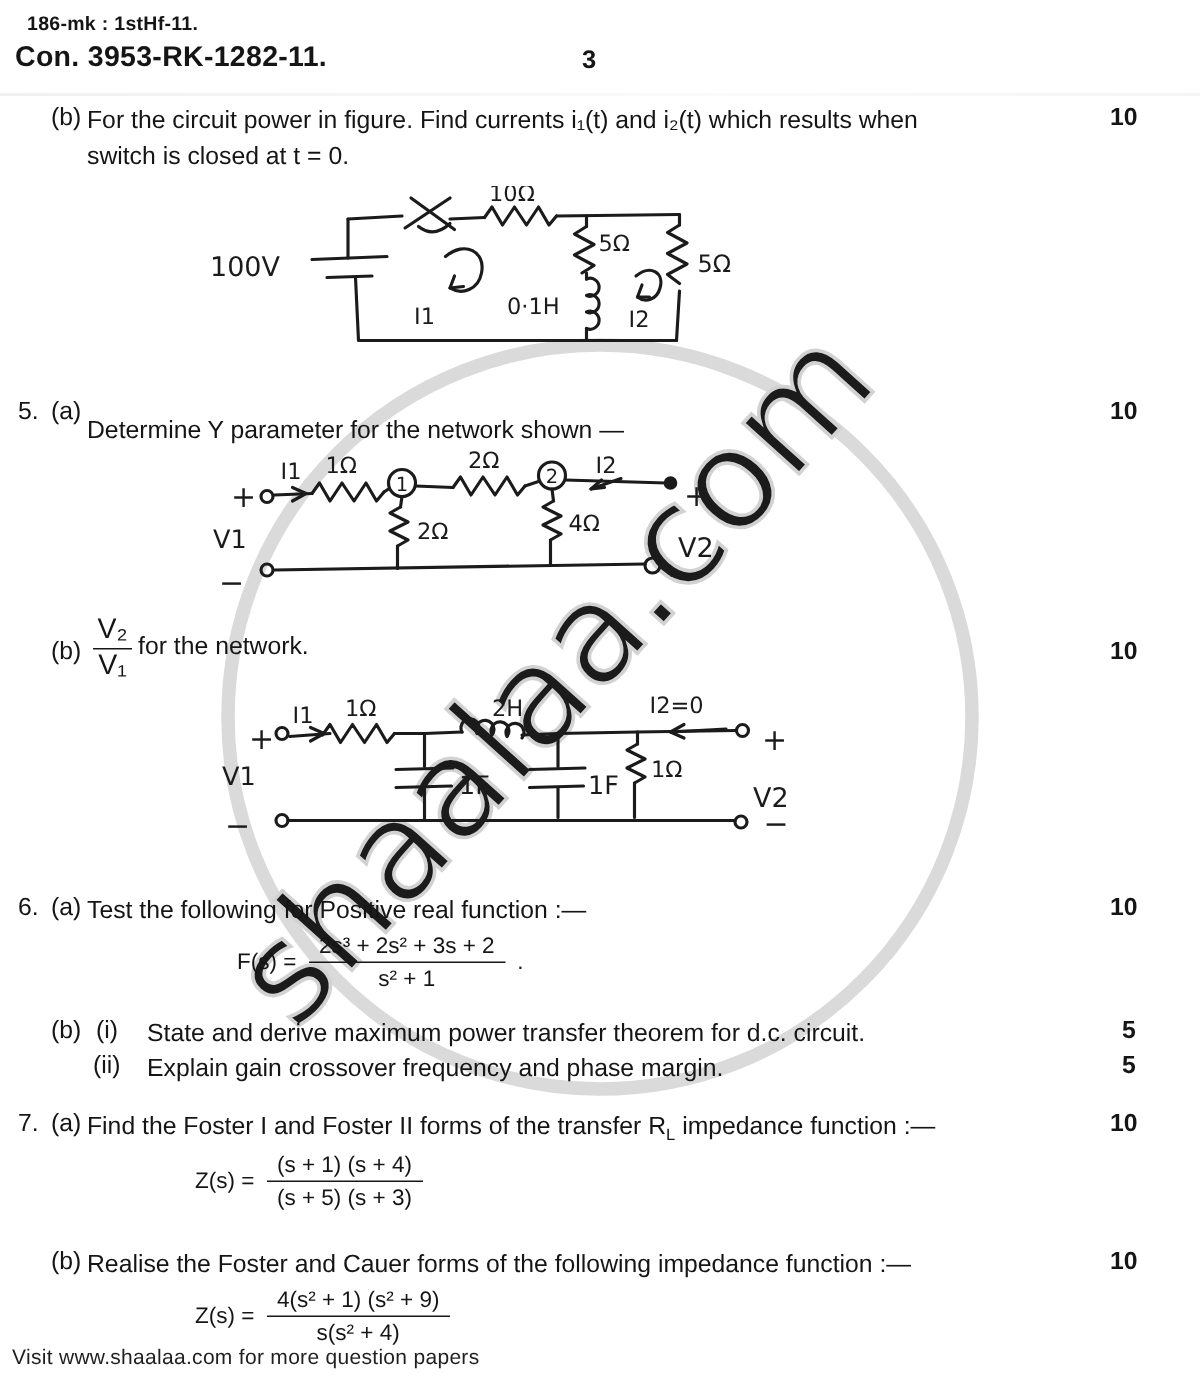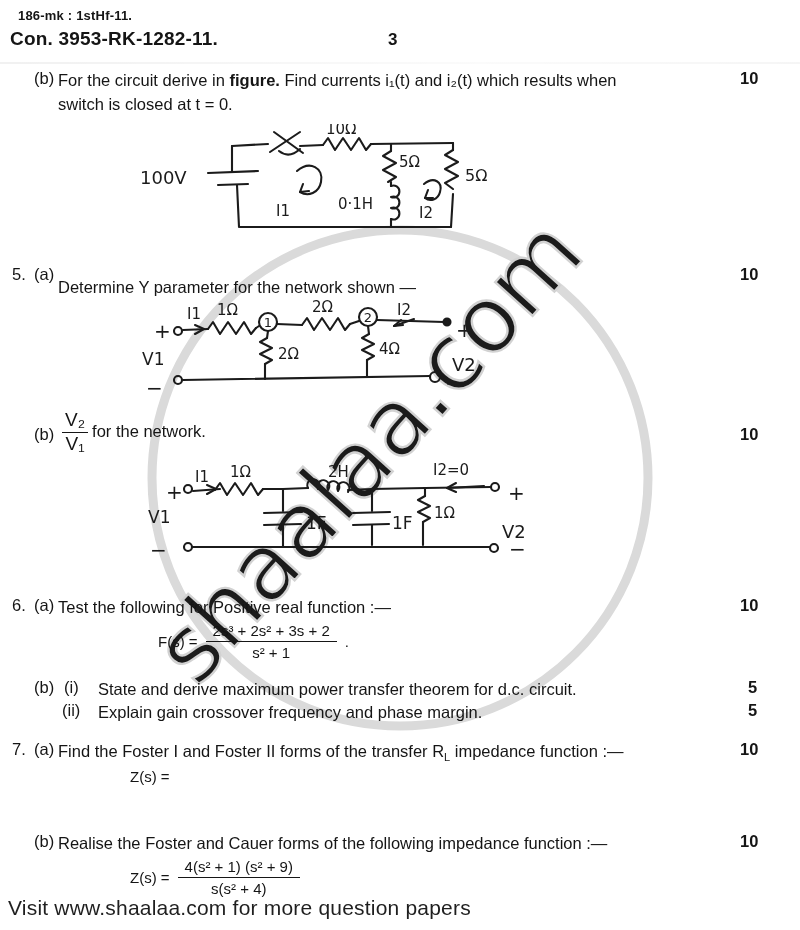--- a/index.html
+++ b/index.html
@@ -7,30 +7,30 @@
         font-family:"Liberation Sans",sans-serif;color:#151515;}
   .abs{position:absolute;}
   .hdr-small{font-size:13px;font-weight:600;letter-spacing:.2px;}
   .hdr-main{font-size:19px;font-weight:700;letter-spacing:.2px;}
   .pgnum{font-size:17px;font-weight:700;}
   .scanline{height:2px;background:linear-gradient(to right,rgba(0,0,0,.10),rgba(0,0,0,.03) 60%,rgba(0,0,0,.07));opacity:.55;}
   .qtext{font-size:16.5px;line-height:1.45;white-space:nowrap;}
   .qlabel{font-size:16.5px;}
   .qnum{font-size:16.5px;}
   .marks{font-size:16.5px;font-weight:700;}
-  .boldword{font-weight:700;}
+  .boldword{font-weight:400;}
   .formula{display:flex;align-items:center;gap:8px;font-size:15px;}
   .frac{display:inline-block;text-align:center;line-height:1.15;}
   .frac .num{padding:0 7px 2px;border-bottom:1.7px solid #161616;}
   .frac .den{padding-top:2px;}
   .inlinefrac{display:inline-block;text-align:center;font-size:19px;line-height:1.1;margin:0 4px;}
   .inlinefrac .num{padding:0 3px 1px;border-bottom:1.4px solid #161616;}
   .inlinefrac .den{padding-top:1px;}
   .flexline{display:flex;align-items:center;}
-  .footer{font-size:21px;color:#1f1f1f;letter-spacing:.2px;}
+  .footer{font-size:14px;color:#1f1f1f;letter-spacing:.2px;}
   svg text{font-family:"DejaVu Sans",sans-serif;fill:#1b1b1b;}
   .wm{pointer-events:none;}
   .ink{stroke:#1b1b1b;stroke-width:2.1;fill:none;stroke-linecap:round;stroke-linejoin:round;}
 </style>
 </head>
 <body>
 
 <div id="page">
 
   <svg class="abs wm" style="left:0;top:0;z-index:0;" width="800" height="930" viewBox="0 0 800 930">
@@ -39,21 +39,21 @@
   </svg>
 
   <div style="position:relative;z-index:1;">
 
     <div class="abs hdr-small" style="left:18px;top:8px;">186-mk : 1stHf-11.</div>
     <div class="abs hdr-main" style="left:10px;top:28px;">Con. 3953-RK-1282-11.</div>
     <div class="abs pgnum" style="left:388px;top:30px;">3</div>
     <div class="abs scanline" style="left:0;top:62px;width:800px;"></div>
 
     <div class="abs qlabel" style="left:34px;top:69px;">(b)</div>
-    <div class="abs qtext" style="left:58px;top:69px;"><span>For the circuit derive in </span><span class="boldword">figure.</span><span>  Find currents i₁(t) and i₂(t) which results when</span></div>
+    <div class="abs qtext" style="left:58px;top:69px;"><span>For the circuit power in </span><span class="boldword">figure.</span><span>  Find currents i₁(t) and i₂(t) which results when</span></div>
     <div class="abs qtext" style="left:58px;top:93px;">switch is closed at t = 0.</div>
     <div class="abs marks" style="left:740px;top:69px;">10</div>
 
     <svg class="abs" style="left:140px;top:124px;" width="372" height="112" viewBox="0 0 372 112">
       <g class="ink">
         <path d="M92,22 L128,20"></path>
         <path d="M130,28 L160,8"></path>
         <path d="M134,8 L163,29"></path>
         <path d="M139,27 Q149,35 160,25"></path>
         <path d="M160,22 L183,21"></path>
@@ -210,20 +210,24 @@
     <div class="abs qtext" style="left:98px;top:701px;">Explain gain crossover frequency and phase margin.</div>
     <div class="abs marks" style="left:748px;top:701px;">5</div>
 
     <div class="abs qnum" style="left:12px;top:740px;">7.</div>
     <div class="abs qlabel" style="left:34px;top:740px;">(a)</div>
     <div class="abs qtext" style="left:58px;top:740px;"><span>Find the Foster I and Foster II forms of the transfer R</span><sub style="font-size:11px;">L</sub><span> impedance function :—</span></div>
     <div class="abs marks" style="left:740px;top:740px;">10</div>
 
     <div class="abs formula" style="left:130px;top:768px;">
       <span>Z(s) =</span>
+      <span class="frac">
+        <span class="num" style="display:block;">(s + 1) (s + 4)</span>
+        <span class="den" style="display:block;">(s + 5) (s + 3)</span>
+      </span>
     </div>
 
     <div class="abs qlabel" style="left:34px;top:832px;">(b)</div>
     <div class="abs qtext" style="left:58px;top:832px;">Realise the Foster and Cauer forms of the following impedance function :—</div>
     <div class="abs marks" style="left:740px;top:832px;">10</div>
 
     <div class="abs formula" style="left:130px;top:858px;">
       <span>Z(s) =</span>
       <span class="frac">
         <span class="num" style="display:block;">4(s² + 1) (s² + 9)</span>

